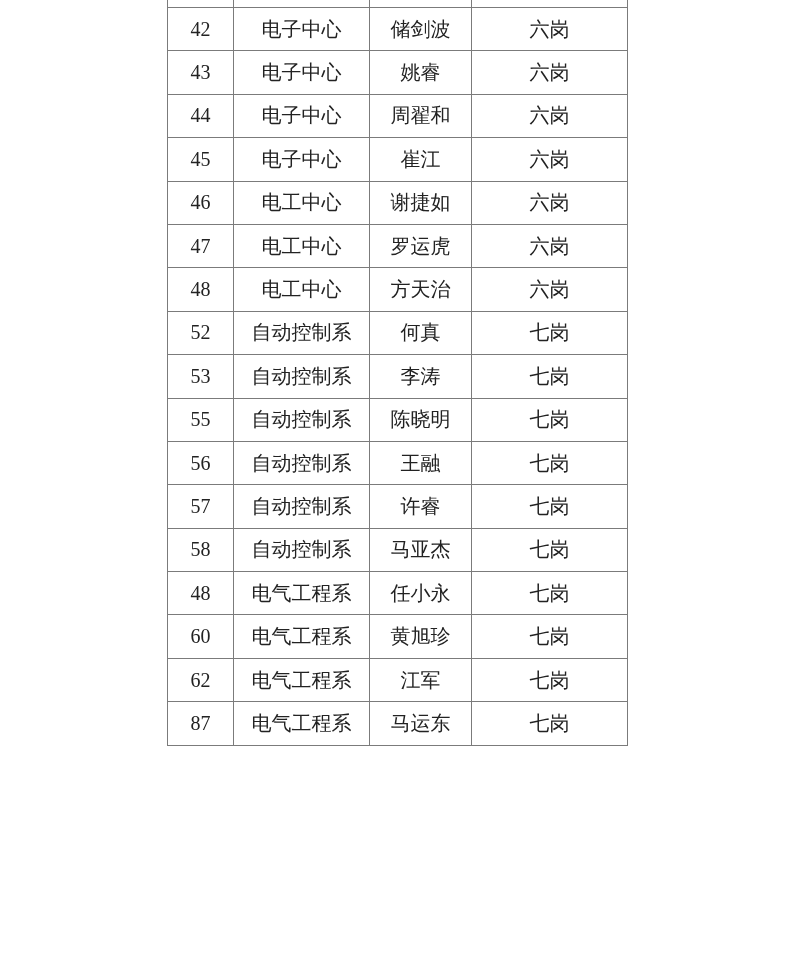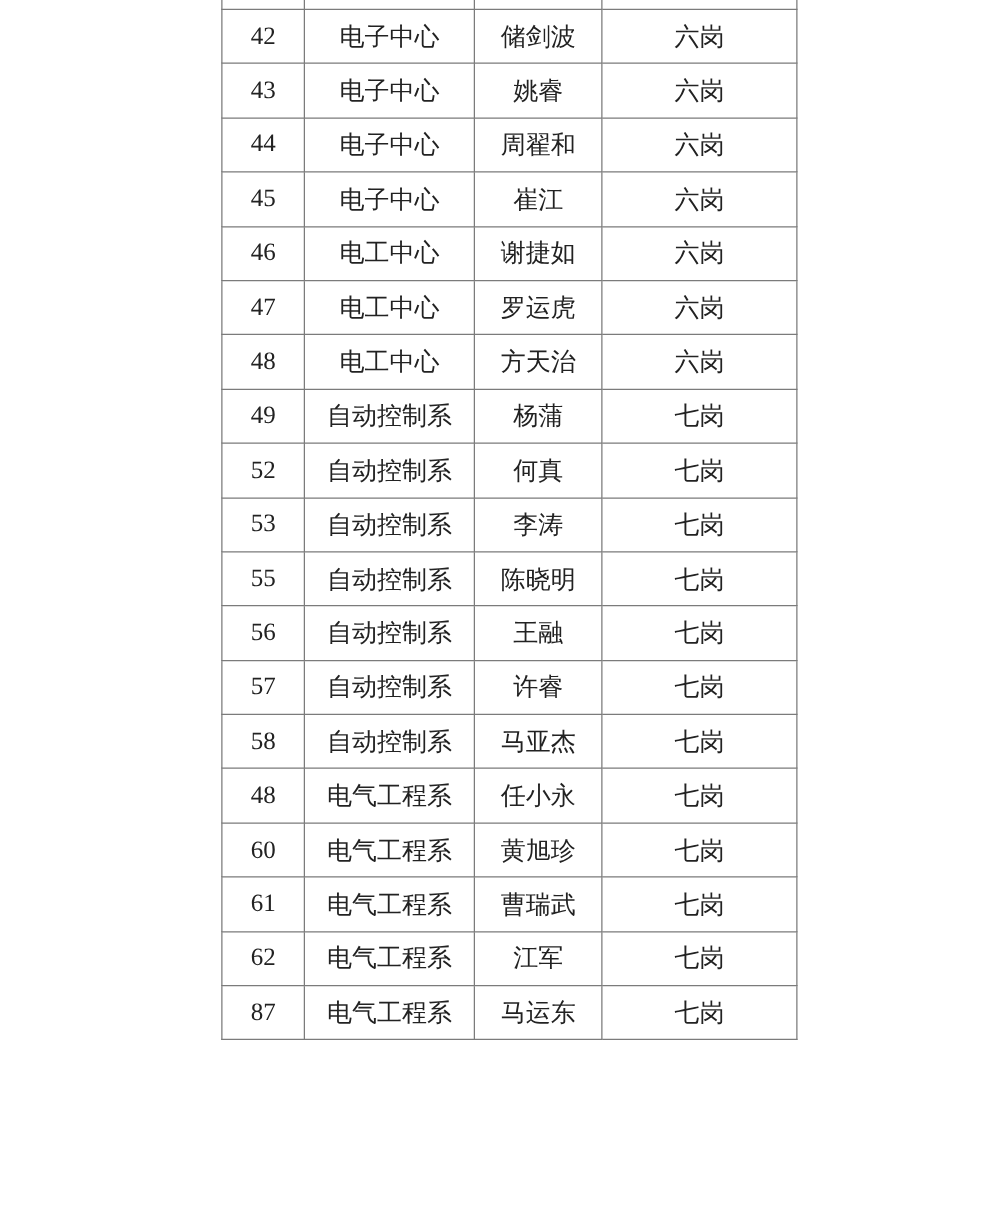--- a/index.html
+++ b/index.html
@@ -12,21 +12,21 @@
     font-family: "Liberation Serif", "DejaVu Serif", serif;
   }
   .page {
     position: relative;
     width: 799px;
     height: 972px;
     background: #ffffff;
   }
   table.roster {
     position: absolute;
-    left: 177px;
+    left: 167px;
     top: 0;
     border-collapse: collapse;
     table-layout: fixed;
   }
   table.roster td {
     border: 1px solid #7b7b7b;
     text-align: center;
     vertical-align: middle;
     color: #222222;
     font-size: 20px;
@@ -100,26 +100,20 @@
           <td>罗运虎</td>
           <td>六岗</td>
         </tr>
         <tr class="data-row">
           <td>48</td>
           <td>电工中心</td>
           <td>方天治</td>
           <td>六岗</td>
         </tr>
         <tr class="data-row">
-          <td>49</td>
-          <td>自动控制系</td>
-          <td>杨蒲</td>
-          <td>七岗</td>
-        </tr>
-        <tr class="data-row">
           <td>52</td>
           <td>自动控制系</td>
           <td>何真</td>
           <td>七岗</td>
         </tr>
         <tr class="data-row">
           <td>53</td>
           <td>自动控制系</td>
           <td>李涛</td>
           <td>七岗</td>
@@ -154,26 +148,20 @@
           <td>任小永</td>
           <td>七岗</td>
         </tr>
         <tr class="data-row">
           <td>60</td>
           <td>电气工程系</td>
           <td>黄旭珍</td>
           <td>七岗</td>
         </tr>
         <tr class="data-row">
-          <td>61</td>
-          <td>电气工程系</td>
-          <td>曹瑞武</td>
-          <td>七岗</td>
-        </tr>
-        <tr class="data-row">
           <td>62</td>
           <td>电气工程系</td>
           <td>江军</td>
           <td>七岗</td>
         </tr>
         <tr class="data-row">
           <td>87</td>
           <td>电气工程系</td>
           <td>马运东</td>
           <td>七岗</td>

